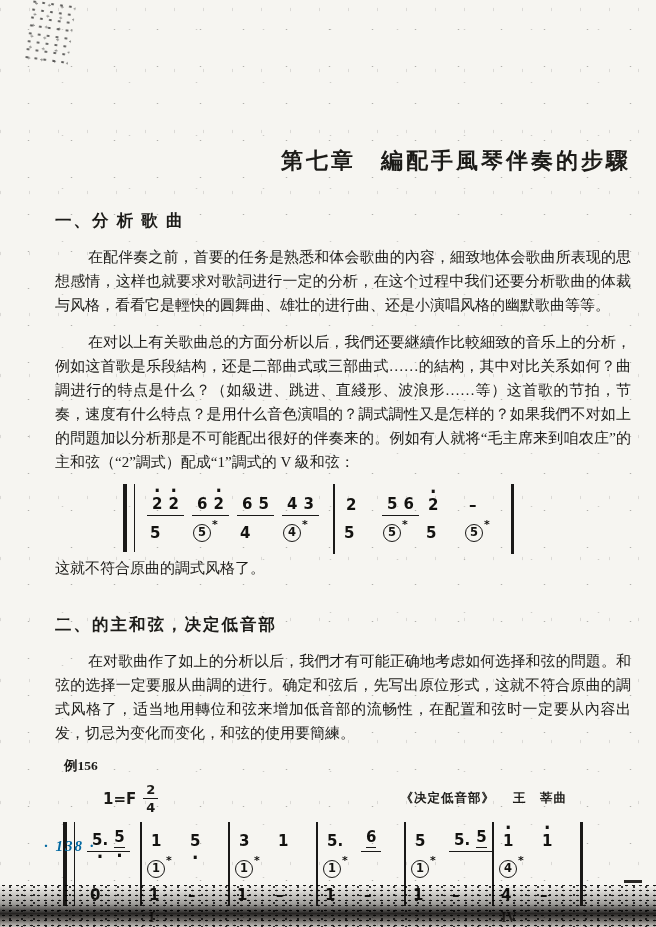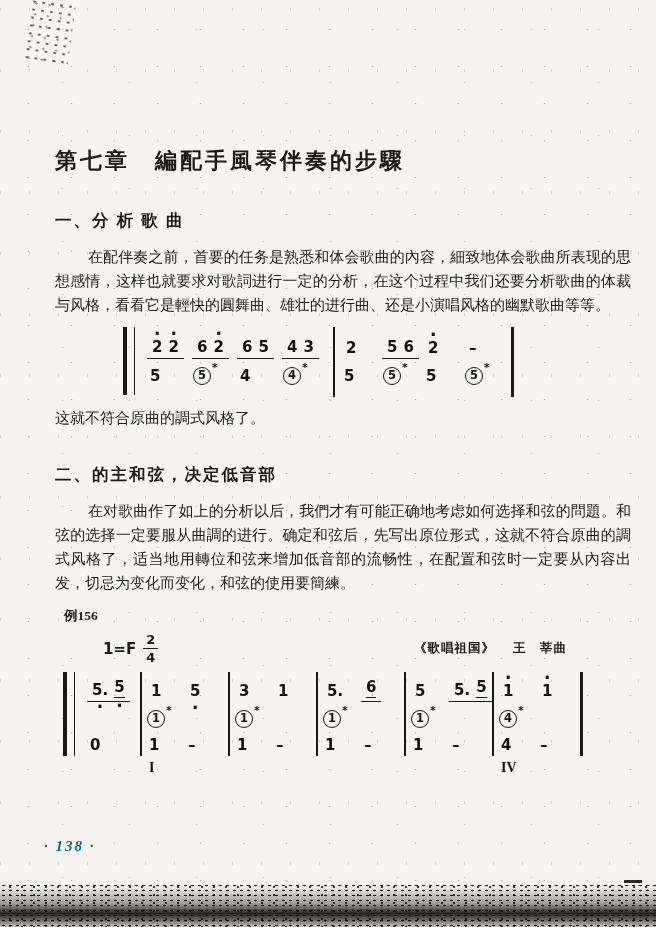--- a/index.html
+++ b/index.html
@@ -33,32 +33,32 @@
       radial-gradient(rgba(0,0,0,.9) 1px, transparent 1.5px),
       radial-gradient(rgba(0,0,0,.75) 1px, transparent 1.6px),
       linear-gradient(to bottom, rgba(25,22,20,0) 0%, rgba(25,22,20,.40) 45%,
         rgba(15,13,12,.90) 68%, rgba(55,50,46,.65) 86%, rgba(120,114,108,.35) 100%);
     background-size:7px 5px, 12px 8px, 100% 100%;
     background-position:0 18px, 4px 22px, 0 0;
   }
 
   .content{position:absolute;left:55px;top:0;width:576px;}
   .chapter-title{
-    margin:146px 0 0 0;text-align:left;
+    margin:146px 0 0 0;text-align:right;
     font-size:22px;font-weight:bold;letter-spacing:3px;
   }
   .sec-heading{
     margin:34px 0 0 0;text-align:left;
     font-size:16.5px;font-weight:bold;letter-spacing:2px;
   }
   .para{
     margin:13px 0 0 0;font-size:15px;line-height:24px;
     text-align:justify;text-indent:2.2em;
   }
-  .para.cont{text-indent:0;margin-top:9px;}
+  .para.cont{text-indent:0;margin-top:2px;}
 
   
   .notation{
     display:flex;align-items:flex-start;
     font-family:"DejaVu Sans","Liberation Sans",sans-serif;
     font-weight:bold;color:#131210;
   }
   .ex1{margin:10px 0 0 68px;}
   .ex2{margin:8px 0 0 8px;}
   .bracket{width:7px;border-left:4px solid #1a1918;border-right:1px solid #1a1918;margin-right:12px;}
@@ -119,20 +119,21 @@
 
 <div class="noise"></div>
 <div class="corner-artifact"></div>
 <div class="edge-dash"></div>
 
 <div class="content">
   <h1 class="chapter-title">第七章　編配手風琴伴奏的步驟</h1>
 
   <h2 class="sec-heading">一、分 析 歌 曲</h2>
   <p class="para">在配伴奏之前，首要的任务是熟悉和体会歌曲的內容，細致地体会歌曲所表现的思想感情，这样也就要求对歌詞进行一定的分析，在这个过程中我们还要分析歌曲的体裁与风格，看看它是輕快的圓舞曲、雄壮的进行曲、还是小演唱风格的幽默歌曲等等。</p>
+  <p class="para">在对以上有关歌曲总的方面分析以后，我們还要継續作比較細致的音乐上的分析，例如这首歌是乐段結构，还是二部曲式或三部曲式……的結构，其中对比关系如何？曲調进行的特点是什么？（如級进、跳进、直綫形、波浪形……等）这首歌的节拍，节奏，速度有什么特点？是用什么音色演唱的？調式調性又是怎样的？如果我們不对如上的問題加以分析那是不可能配出很好的伴奏来的。例如有人就将“毛主席来到咱农庄”的主和弦（“2”調式）配成“1”調式的 V 級和弦：</p>
 
   <div class="notation ex1" id="ex1">
       <div class="bracket"></div>
       <div class="measure m0">
         <div class="beat">
           <div class="cell mel">
             <span class="grp u1">
               <span class="nt hi">2</span>
               <span class="nt hi">2</span>
             </span>
@@ -251,21 +252,21 @@
 
   <div class="keyrow">
     <div class="keysig">
       <span>1=F</span>
       <span class="ts">
         <span class="tsn">2</span>
         <span class="tsd">4</span>
       </span>
     </div>
     <div class="credit">
-      <span class="song">《歌唱祖国》</span>
+      <span class="song">《决定低音部》</span>
       <span>王　莘曲</span>
     </div>
   </div>
 
   <div class="notation ex2" id="ex2">
       <div class="bracket"></div>
       <div class="measure m0">
         <div class="beat">
           <div class="cell mel">
             <span class="grp u1">

